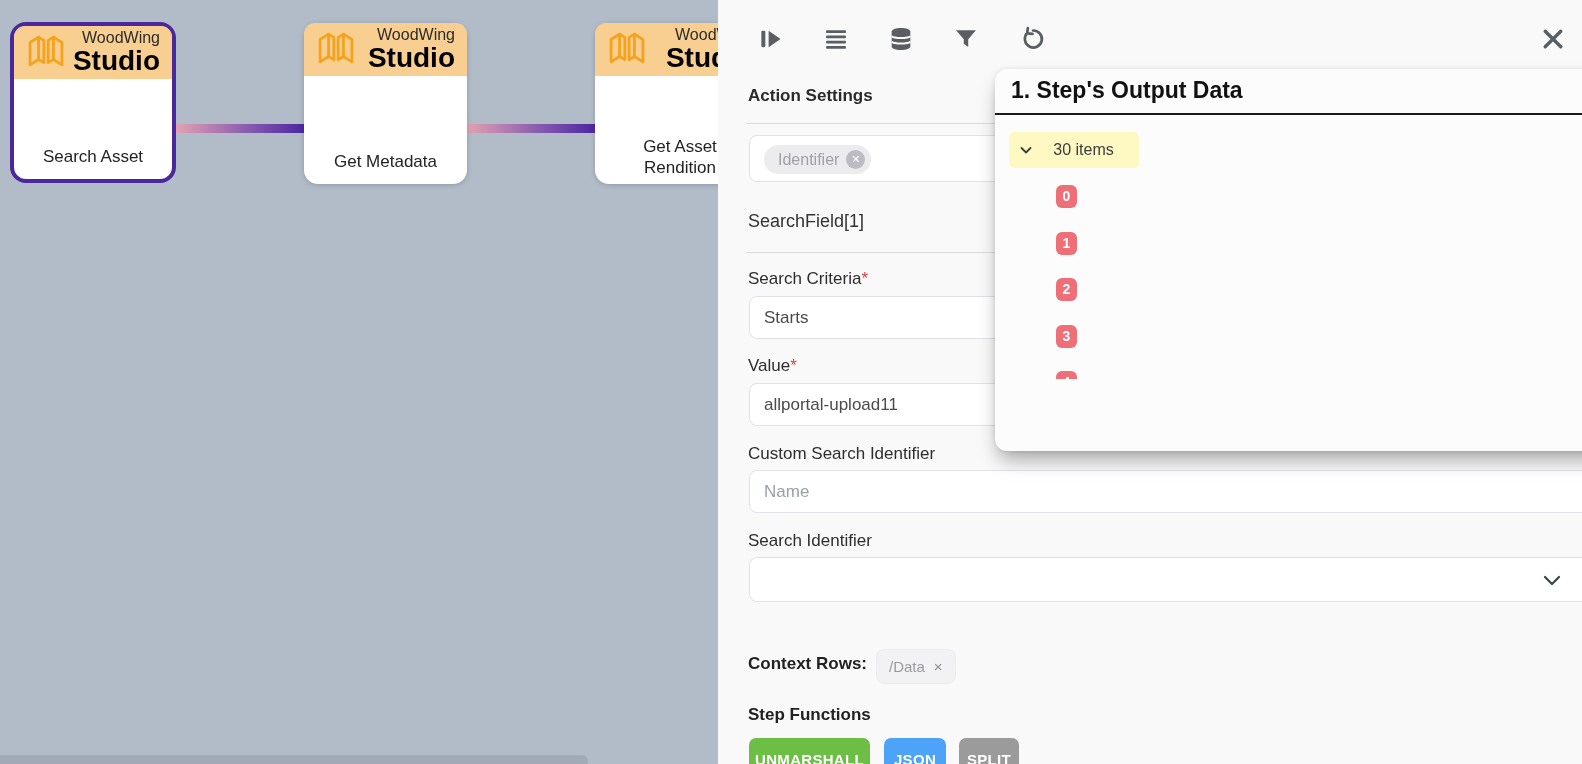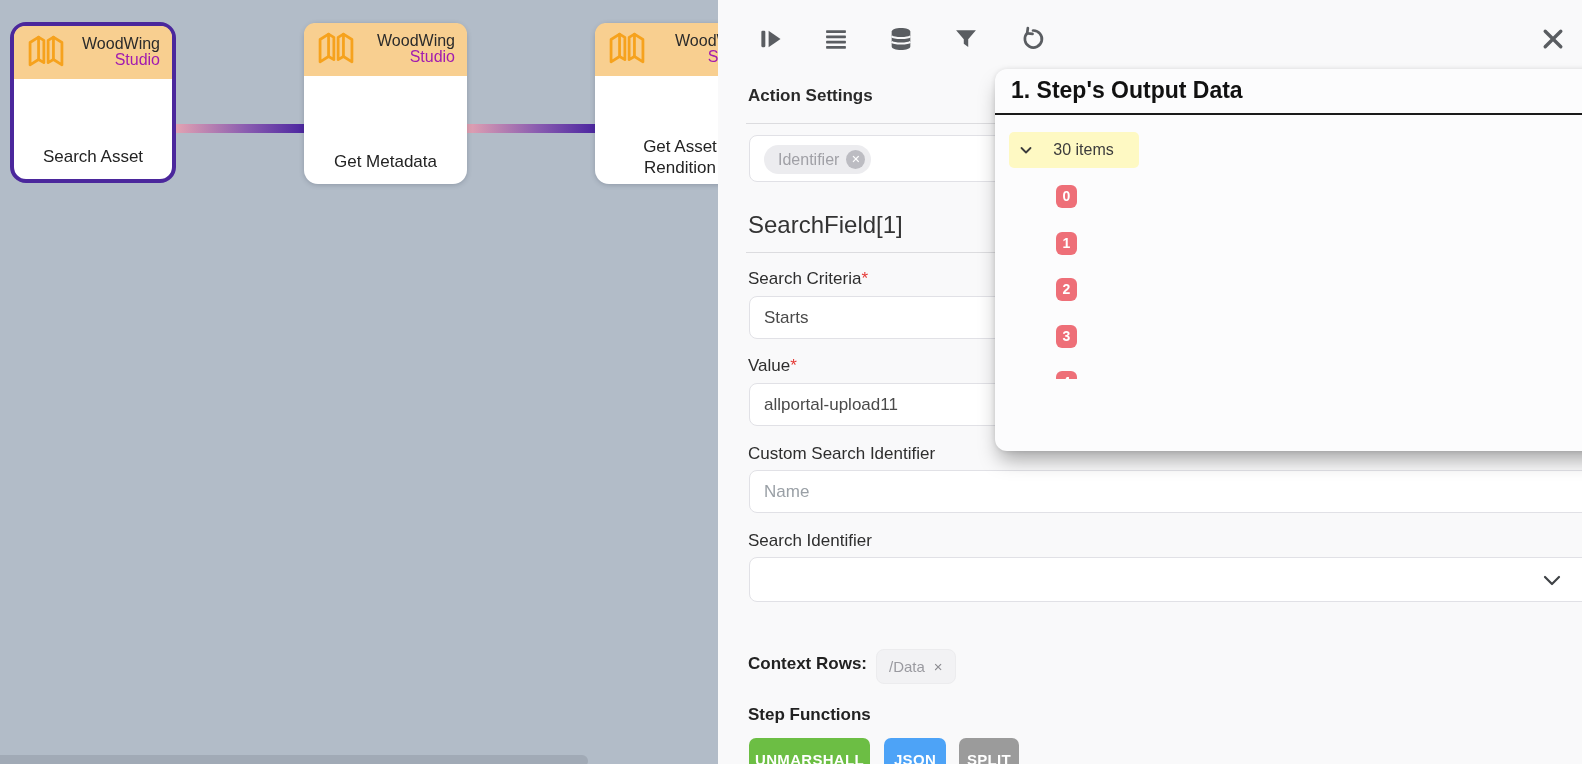--- a/index.html
+++ b/index.html
@@ -9,42 +9,42 @@
 
   
   .canvas { position:absolute; left:0; top:0; width:718px; height:764px; background:#b2bcc8; overflow:hidden; }
 
   .node { position:absolute; background:#fff; border-radius:14px; box-shadow:0 1px 5px rgba(40,50,70,.25); }
   .node.selected { border:4px solid #4b279c; border-radius:16px; box-shadow:none; }
   .node-header { display:flex; align-items:center; background:#f8cf90; border-radius:11px 11px 0 0; height:53px; padding:0 12px 0 12px; }
   .node.selected .node-header { border-radius:11px 11px 0 0; }
   .brand-text { flex:1; text-align:right; line-height:1.05; }
   .brand-line1 { font-size:16px; color:#2b2b2b; }
-  .brand-line2 { font-size:16px; font-weight:normal; color:#a21caf; margin-top:-1px; }
+  .brand-line2 { font-size:28px; font-weight:bold; color:#000000; margin-top:-1px; }
   .node-label { position:absolute; left:0; right:0; bottom:12px; text-align:center; font-size:17px; color:#232323; }
   .node-label.two-line { bottom:6px; line-height:21px; padding:0 29px; }
 
   .conn { position:absolute; top:124px; height:9px; background:linear-gradient(90deg,#e2a2b2 0%, #8a5cb0 55%, #4c26a0 100%); }
 
   .hscroll { position:absolute; left:0; top:755px; width:588px; height:12px; background:#a1aab6; border-radius:0 6px 6px 0; }
 
   
   .panel { position:absolute; left:718px; top:1px; width:864px; height:764px; background:#f9f9fa; }
   .tool-icon { position:absolute; width:28px; height:28px; top:24px; cursor:pointer; }
   .tool-icon svg { width:100%; height:100%; }
 
   .heading { position:absolute; left:30px; top:85px; font-size:17px; font-weight:600; color:#2a2a2a; }
   .divider { position:absolute; left:28px; width:900px; height:1px; background:#dcdcdf; }
 
   .msbox { position:absolute; left:31px; top:134px; width:860px; height:47px; background:#fff; border:1px solid #e1e1e6; border-radius:8px; }
   .chip { position:absolute; left:14px; top:9px; height:29px; background:#ececef; border-radius:15px; display:flex; align-items:center; padding:0 6px 0 14px; }
   .chip-label { font-size:16px; color:#a0a0a6; margin-right:7px; }
   .chip-clear { width:19px; height:19px; border-radius:50%; background:#bcbcc2; color:#fff; font-size:11px; line-height:19px; text-align:center; cursor:pointer; }
 
-  .section-title { position:absolute; left:30px; top:210px; font-size:24px; color:#333; }
+  .section-title { position:absolute; left:30px; top:210px; font-size:18px; color:#333; }
 
   .field-label { position:absolute; left:30px; font-size:17px; color:#2e2e2e; }
   .req { color:#e53935; }
   .tfield { position:absolute; left:31px; width:860px; height:43px; background:#fff; border:1px solid #e1e1e6; border-radius:8px; font-family:"Liberation Sans",sans-serif; font-size:17px; color:#4a4a4a; padding:0 14px; outline:none; }
   .tfield::placeholder { color:#9aa0a6; }
   .select-box { position:absolute; left:31px; top:556px; width:860px; height:45px; background:#fff; border:1px solid #e1e1e6; border-radius:8px; cursor:pointer; }
   .select-chevron { position:absolute; left:823px; top:568px; width:22px; height:22px; }
 
   .ctx-label { position:absolute; left:30px; top:653px; font-size:17px; font-weight:bold; color:#222; }
   .ctx-chip { position:absolute; left:158px; top:648px; height:35px; background:#f2f2f4; border:1px solid #ececee; border-radius:8px; display:flex; align-items:center; padding:0 12px; }

